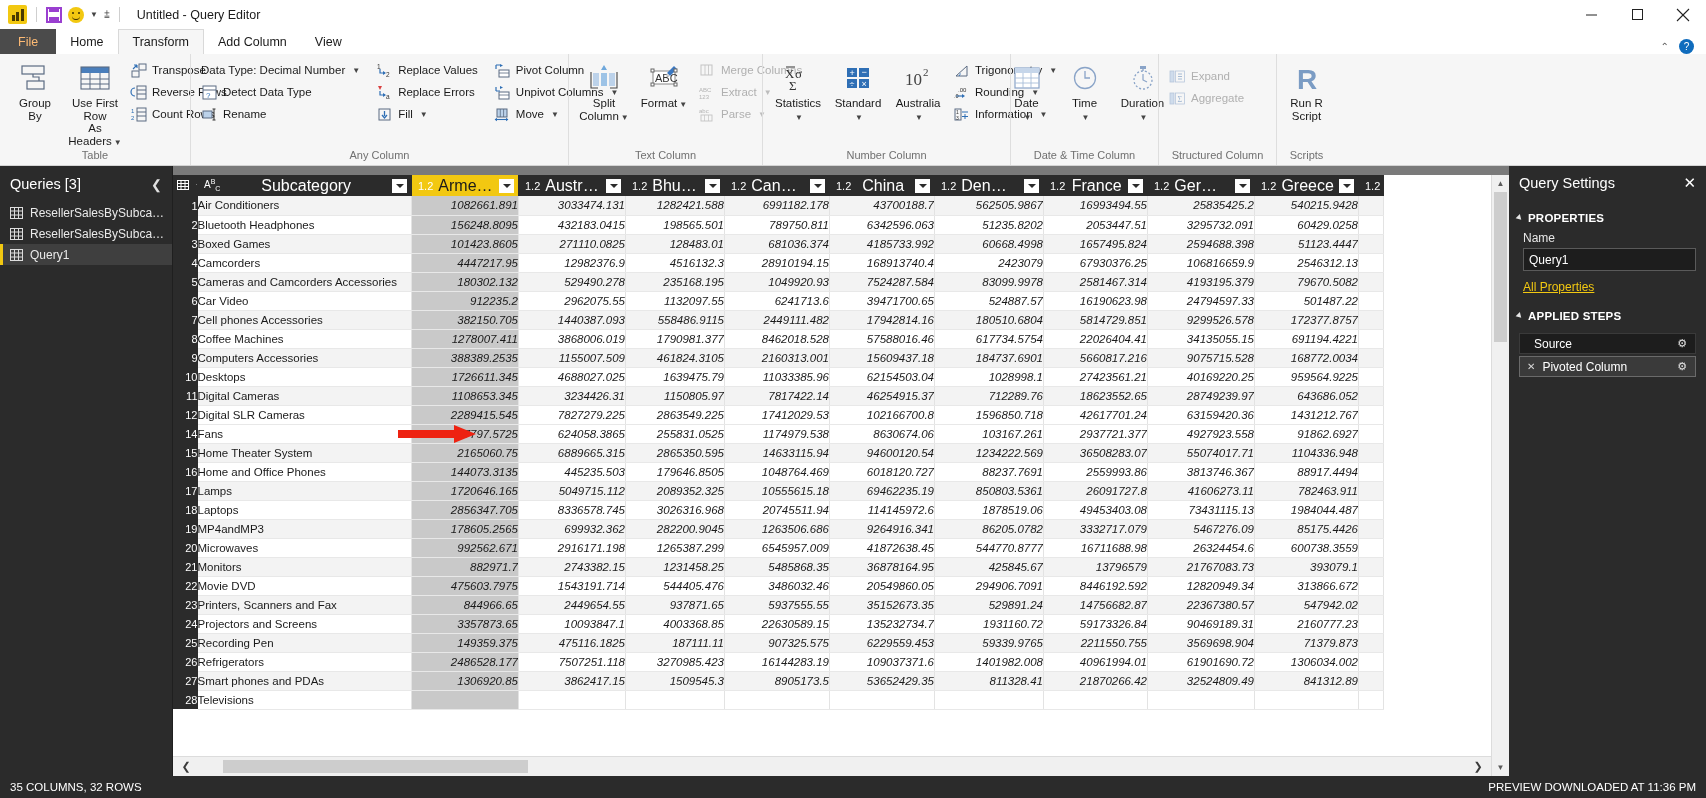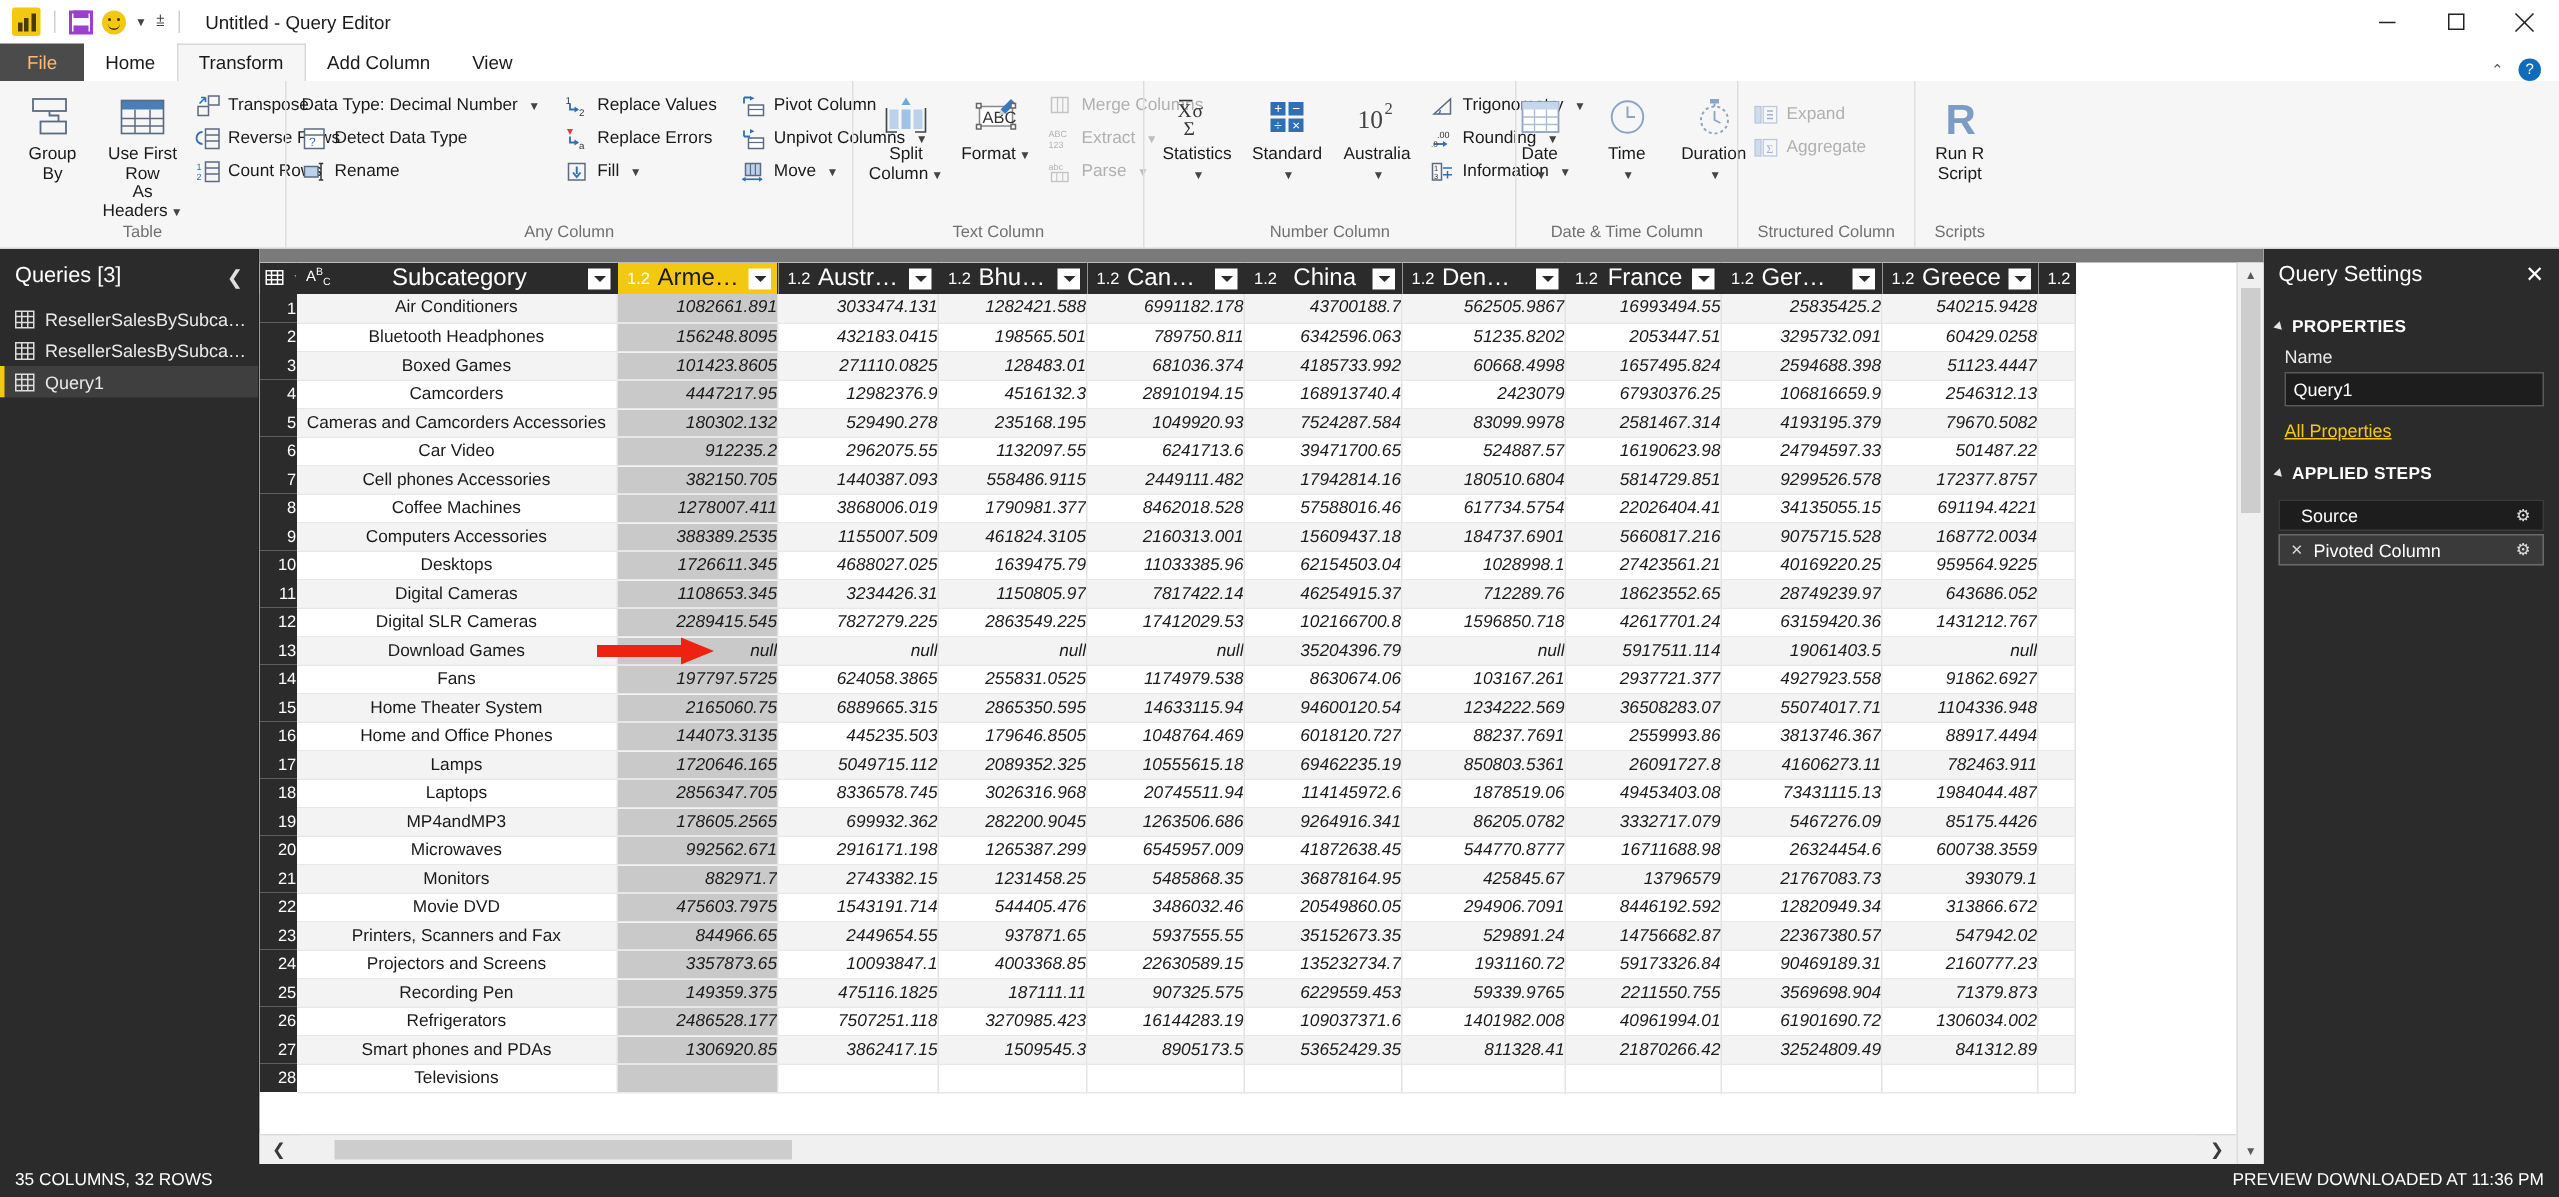--- a/index.html
+++ b/index.html
@@ -103,21 +103,21 @@
   .hdr-filter .tri{width:0;height:0;border-left:4px solid transparent;border-right:4px solid transparent;border-top:4px solid #2b2b2b;}
   th.sel-col{background:#f2c811;}
   th.sel-col .hdr-name{color:#1a1a1a;}
   th.sel-col .hdr-type{color:#ffffff;}
   th.idx-col{background:#2b2b2b;width:24px;}
 
   .row-num{width:24px;background:#2b2b2b;color:#ffffff;font-size:11px;text-align:right;padding-right:4px;
            height:19px;vertical-align:middle;box-sizing:border-box;}
   td.cell{height:19px;font-size:11.5px;border-right:1px solid #e3e3e3;border-bottom:1px solid #e8e8e8;
           padding:0 6px;vertical-align:middle;box-sizing:border-box;overflow:hidden;white-space:nowrap;}
-  td.txt{text-align:center;color:#1a1a1a;background:#f3f3f3;}
+  td.txt{text-align:left;color:#1a1a1a;background:#f3f3f3;}
   td.num{text-align:right;font-style:italic;color:#1a1a1a;background:#f3f3f3;}
   tr.r-even td.txt, tr.r-even td.num{background:#ffffff;}
   td.selcell{background:#c9c9c9 !important;}
 
   
   .vsb{width:17px;flex:0 0 17px;background:#f0f0f0;display:flex;flex-direction:column;border-left:1px solid #dcdcdc;}
   .vsb .arrow{height:17px;display:flex;align-items:center;justify-content:center;background:#f0f0f0;color:#5a5a5a;font-size:8px;}
   .vsb .track{flex:1;position:relative;background:#f0f0f0;}
   .vsb .thumb{position:absolute;left:2px;right:2px;top:0;height:150px;background:#cdcdcd;}
 
@@ -944,34 +944,20 @@
                     <td class="cell num" style="width: 106px;">7827279.225</td>
                     <td class="cell num" style="width: 98px;">2863549.225</td>
                     <td class="cell num" style="width: 104px;">17412029.53</td>
                     <td class="cell num" style="width: 104px;">102166700.8</td>
                     <td class="cell num" style="width: 108px;">1596850.718</td>
                     <td class="cell num" style="width: 103px;">42617701.24</td>
                     <td class="cell num" style="width: 106px;">63159420.36</td>
                     <td class="cell num" style="width: 103px;">1431212.767</td>
                     <td class="cell num" style="width: 24px;"></td>
                   </tr>
-                  <tr class="">
-                    <td class="row-num">13</td>
-                    <td class="cell txt" style="width: 213px;">Download Games</td>
-                    <td class="cell num selcell" style="width: 106px;">null</td>
-                    <td class="cell num" style="width: 106px;">null</td>
-                    <td class="cell num" style="width: 98px;">null</td>
-                    <td class="cell num" style="width: 104px;">null</td>
-                    <td class="cell num" style="width: 104px;">35204396.79</td>
-                    <td class="cell num" style="width: 108px;">null</td>
-                    <td class="cell num" style="width: 103px;">5917511.114</td>
-                    <td class="cell num" style="width: 106px;">19061403.5</td>
-                    <td class="cell num" style="width: 103px;">null</td>
-                    <td class="cell num" style="width: 24px;"></td>
-                  </tr>
                   <tr class="r-even">
                     <td class="row-num">14</td>
                     <td class="cell txt" style="width: 213px;">Fans</td>
                     <td class="cell num selcell" style="width: 106px;">197797.5725</td>
                     <td class="cell num" style="width: 106px;">624058.3865</td>
                     <td class="cell num" style="width: 98px;">255831.0525</td>
                     <td class="cell num" style="width: 104px;">1174979.538</td>
                     <td class="cell num" style="width: 104px;">8630674.06</td>
                     <td class="cell num" style="width: 108px;">103167.261</td>
                     <td class="cell num" style="width: 103px;">2937721.377</td>

